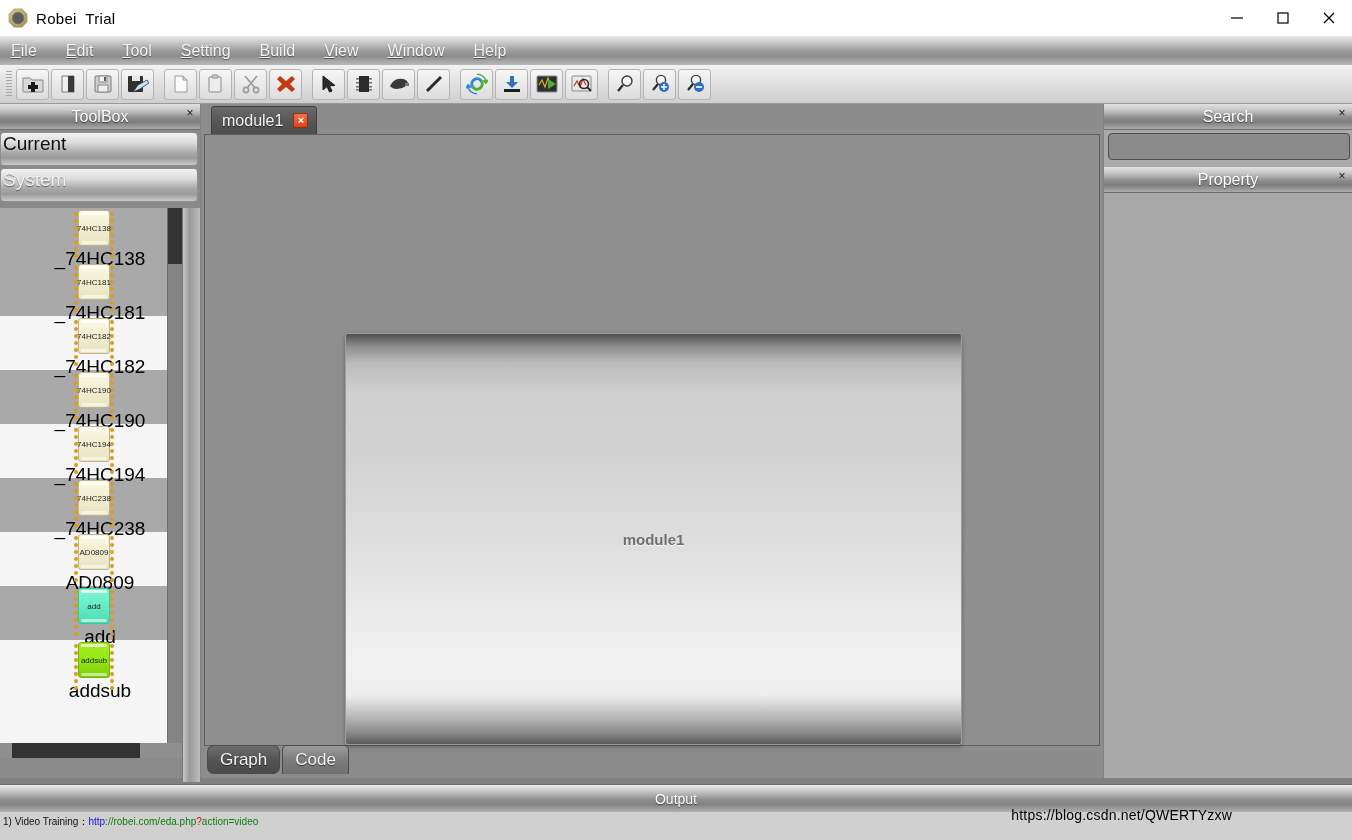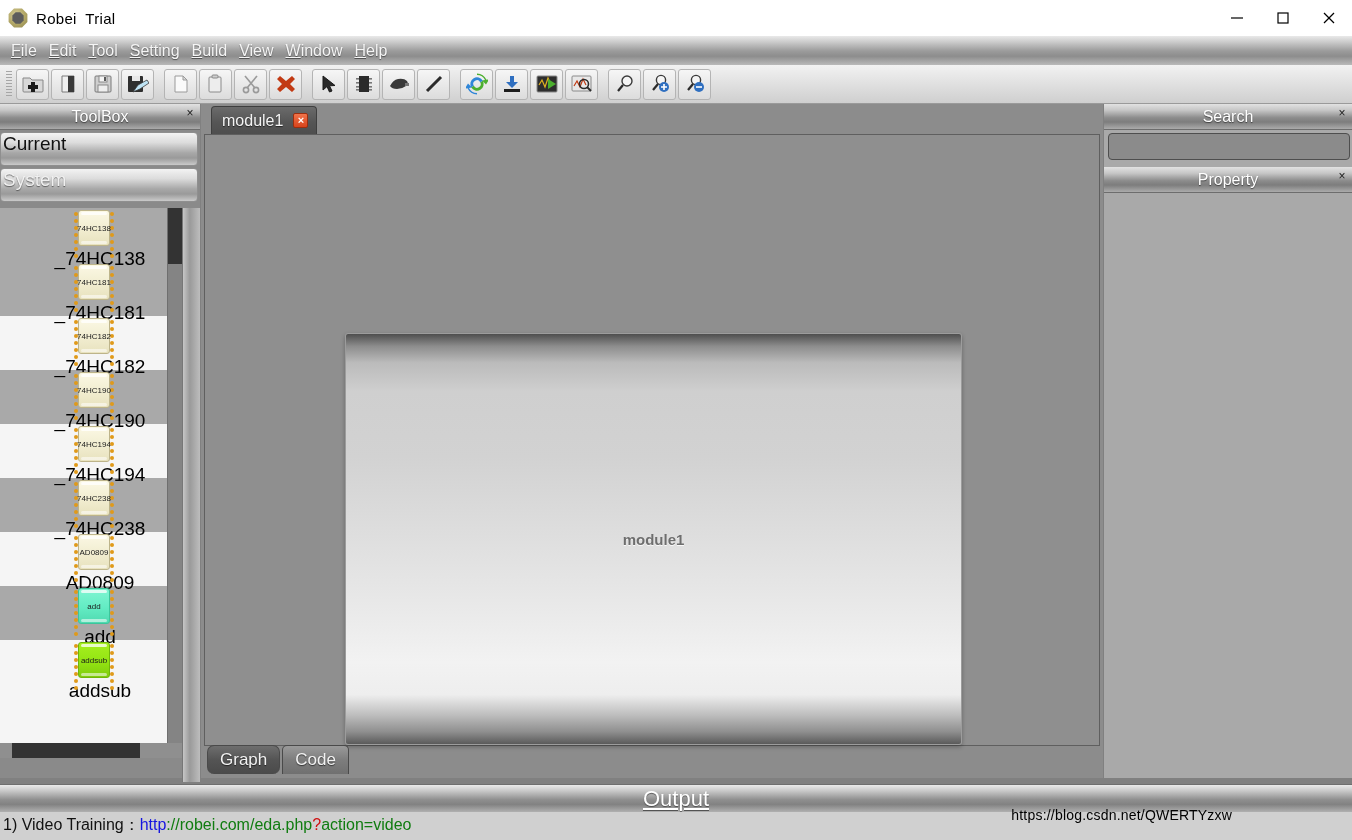--- a/index.html
+++ b/index.html
@@ -37,21 +37,21 @@
   .win-btn {
     width:46px; height:36px; display:flex; align-items:center; justify-content:center;
     background:#fff;
   }
   .win-btn svg { display:block; }
 
   
   .menubar {
     position:absolute; top:36px; left:0; width:1352px; height:29px;
     background: linear-gradient(to bottom, #e9e9e9 0%, #cfcfcf 18%, #9b9b9b 52%, #8d8d8d 70%, #b9b9b9 100%);
-    display:flex; align-items:center; padding-left:8px; gap:6px;
+    display:flex; align-items:center; padding-left:8px; gap:23px;
   }
   .menu-item {
     font-size:16px; color:#f5f5f5; text-shadow:0 1px 1px rgba(0,0,0,.45);
     white-space:nowrap; cursor:default; padding:2px 3px;
   }
   .menu-item .mn { text-decoration: underline; }
 
   
   .toolbar {
     position:absolute; top:65px; left:0; width:1352px; height:39px;
@@ -229,26 +229,26 @@
   }
   .prop-body { position:absolute; left:4px; right:0; top:94px; bottom:0; background:#a9a9a9; }
 
   
   .output-title {
     position:absolute; left:0; top:784px; width:1352px; height:28px;
     background: linear-gradient(to bottom,#eaeaea 0%, #c8c8c8 22%, #8e8e8e 55%, #828282 72%, #b0b0b0 100%);
     display:flex; align-items:center; justify-content:center;
     border-top:1px solid #6e6e6e;
   }
-  .output-title span { font-size:22px; color:#fff; text-shadow:0 1px 1px rgba(0,0,0,.5);text-decoration:underline; }
+  .output-title span { font-size:14px; color:#fff; text-shadow:0 1px 1px rgba(0,0,0,.5); }
   .output-body {
     position:absolute; left:0; top:812px; width:1352px; height:28px;
     background:#d0d0d0; padding:3px 0 0 3px;
   }
-  .out-line { font-size:16px; color:#111; white-space:nowrap; }
+  .out-line { font-size:10px; color:#111; white-space:nowrap; }
   .u-blue  { color:#1414e0; }
   .u-green { color:#107c10; }
   .u-red   { color:#d01010; }
   .watermark {
     position:absolute; right:4px; top:807px;
     font-size:14px; color:#000000; letter-spacing:.2px;
     pointer-events:none;
   }
 </style>
 </head>

